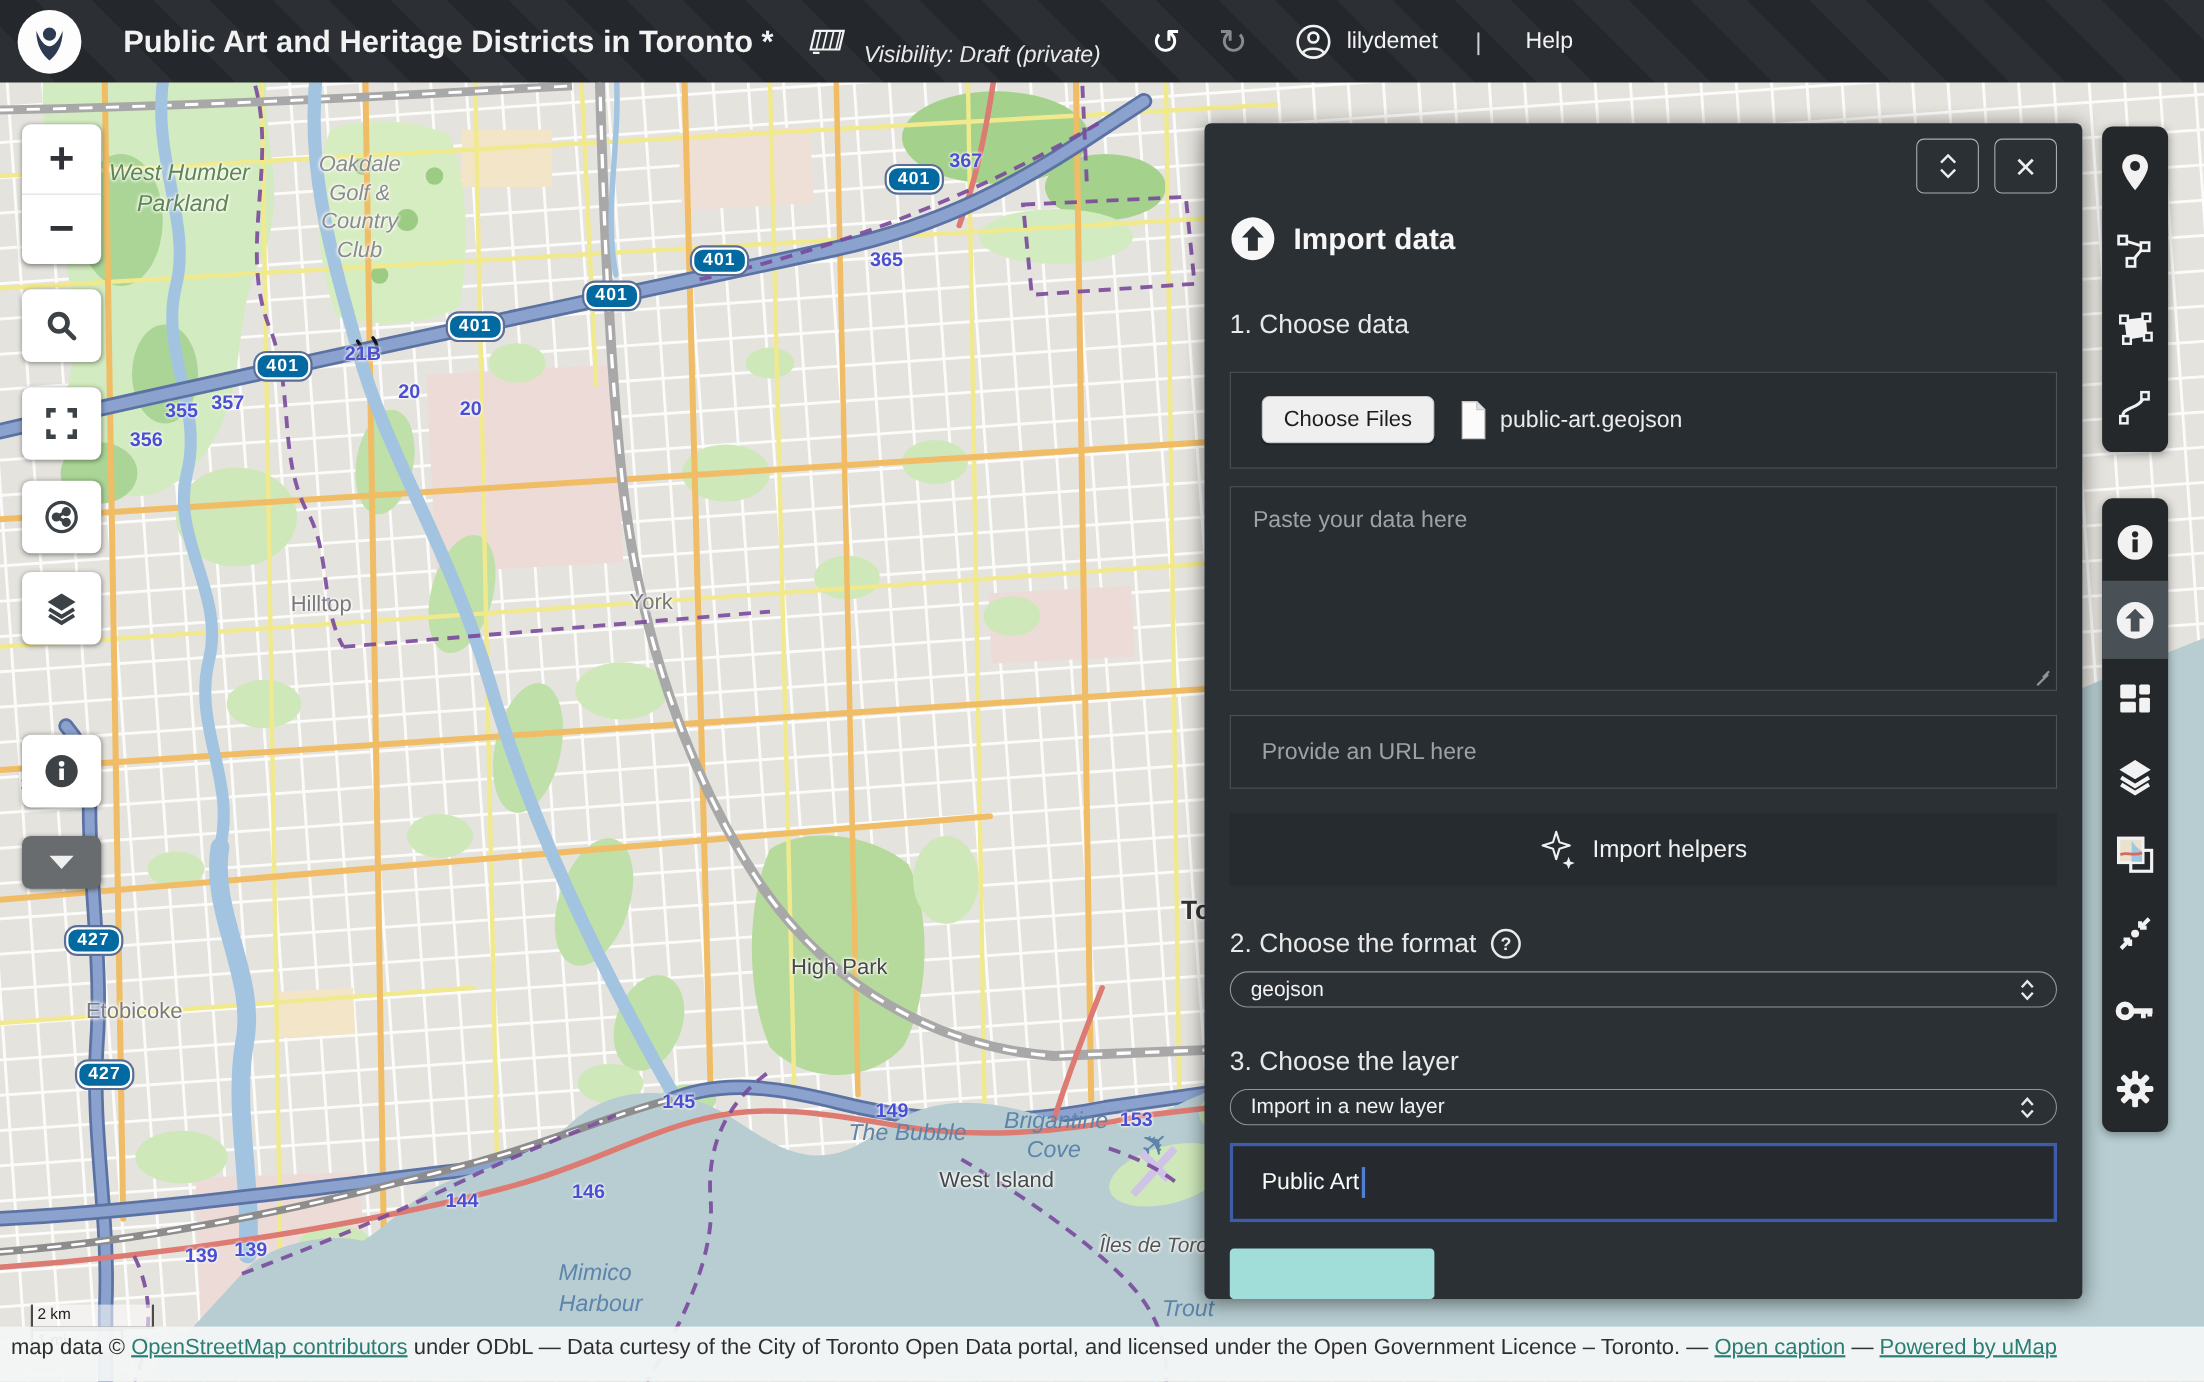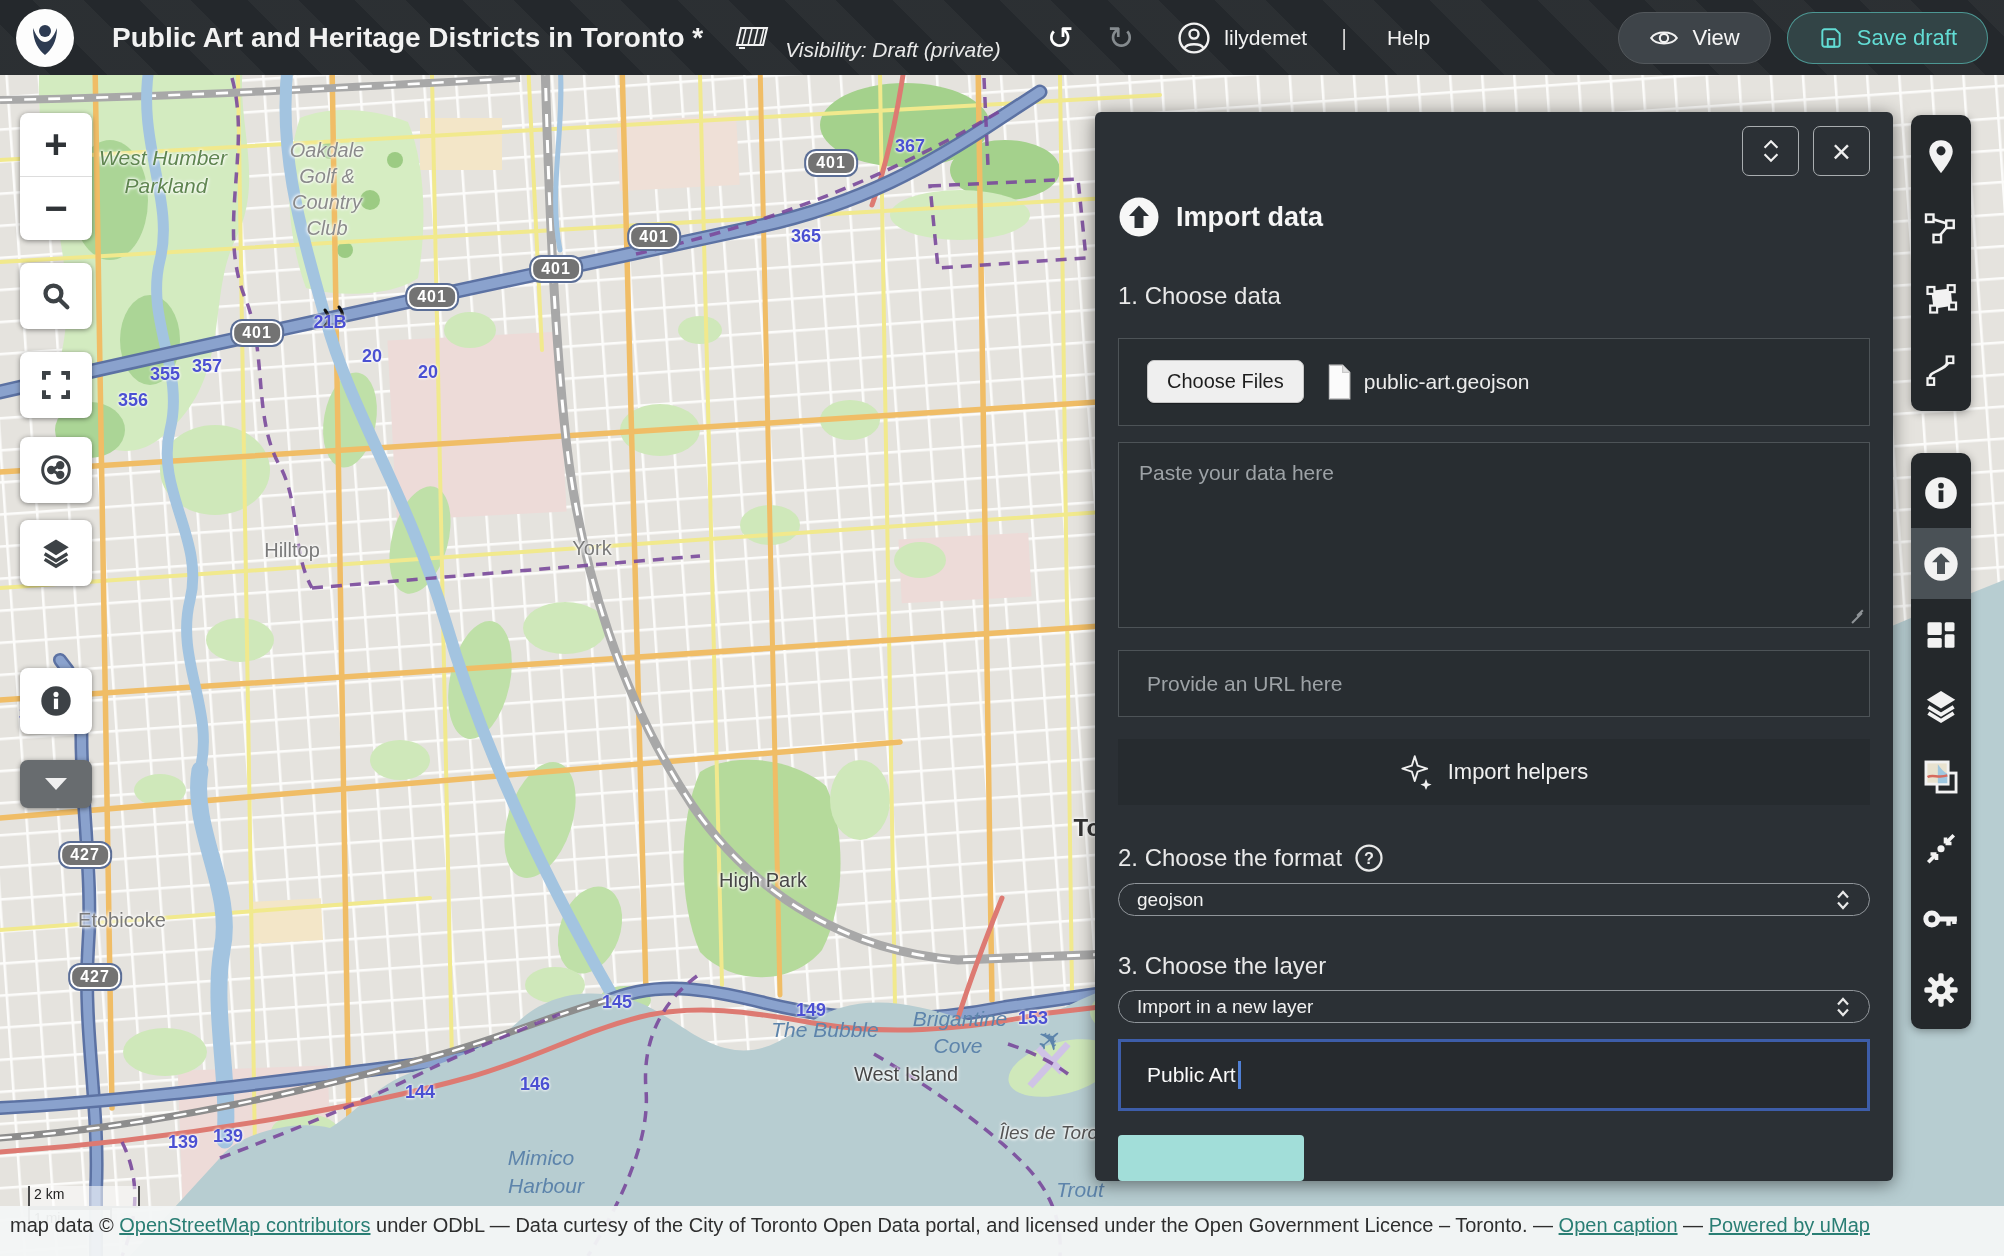--- a/index.html
+++ b/index.html
@@ -14,21 +14,21 @@
     text-shadow:0 0 3px #fff,0 0 3px #fff,0 0 4px #fff; }
   .lab-park { color:#5f8550; font-style:italic; font-size:21px; }
   .lab-area { color:#8b8b8b; font-style:italic; font-size:20px; }
   .lab-suburb { color:#7a7a7a; font-size:20px; }
   .lab-dark { color:#474747; font-size:20px; }
   .lab-darkital { color:#555; font-size:19px; font-style:italic; }
   .lab-city { color:#333; font-size:24px; font-weight:bold; }
   .lab-water { color:#5d84ab; font-style:italic; font-size:21px; text-shadow:none; }
   .exit { position:absolute; transform:translate(-50%,-50%); color:#4b50d2; font-weight:bold;
     font-size:18px; text-shadow:0 0 3px #fff,0 0 3px #fff; }
-  .shield { position:absolute; transform:translate(-50%,-50%); background:#737373; color:#fff;
+  .shield { position:absolute; transform:translate(-50%,-50%); background:#0369a1; color:#fff;
     font-weight:bold; font-size:16px; padding:1px 8px; border:2px solid #fff; border-radius:10px;
     box-shadow:0 0 0 2px #5b6e96; letter-spacing:1px; }
 
   
   #topbar { position:absolute; left:0; top:0; width:2004px; height:75px; z-index:20;
     background:repeating-linear-gradient(45deg, rgba(255,255,255,0.035) 0 36px, rgba(0,0,0,0) 36px 76px), #24282c;
     display:flex; align-items:center; color:#f2f2f2; }
   #logo { width:58px; height:58px; border-radius:50%; background:#fdfdfd; margin-left:16px;
     display:flex; align-items:center; justify-content:center; flex:none; }
   #map-title { font-size:28px; font-weight:bold; margin-left:38px; white-space:nowrap; }
@@ -274,21 +274,21 @@
       <span class="map-label lab-water" style="left: 541px; top: 1158px;">Mimico</span>
       <span class="map-label lab-water" style="left: 546px; top: 1186px;">Harbour</span>
       <span class="map-label lab-water" style="left: 1080px; top: 1190px;">Trout</span>
       <span class="shield" style="left: 257px; top: 333px;">401</span>
       <span class="shield" style="left: 432px; top: 297px;">401</span>
       <span class="shield" style="left: 556px; top: 269px;">401</span>
       <span class="shield" style="left: 654px; top: 237px;">401</span>
       <span class="shield" style="left: 831px; top: 163px;">401</span>
       <span class="shield" style="left: 85px; top: 855px;">427</span>
       <span class="shield" style="left: 95px; top: 977px;">427</span>
-      <span class="exit" style="left: 878px; top: 146px; margin-left: 32px;">367</span>
+      <span class="exit" style="left: 878px; top: 146px;">367</span>
       <span class="exit" style="left: 806px; top: 236px;">365</span>
       <span class="exit" style="left: 330px; top: 322px;">21B</span>
       <span class="exit" style="left: 372px; top: 356px;">20</span>
       <span class="exit" style="left: 428px; top: 372px;">20</span>
       <span class="exit" style="left: 165px; top: 374px;">355</span>
       <span class="exit" style="left: 207px; top: 366px;">357</span>
       <span class="exit" style="left: 133px; top: 400px;">356</span>
       <span class="exit" style="left: 34px; top: 714px;">354</span>
       <span class="exit" style="left: 617px; top: 1002px;">145</span>
       <span class="exit" style="left: 535px; top: 1084px;">146</span>
@@ -328,36 +328,20 @@
     <span class="tb-icon" style="margin-left:42px">
       <svg width="36" height="36" viewBox="0 0 24 24" fill="none" stroke="#f2f2f2" stroke-width="1.6">
         <circle cx="12" cy="12" r="9.6"></circle>
         <circle cx="12" cy="9.4" r="3"></circle>
         <path d="M5.8 18.6 C7.4 15.4 16.6 15.4 18.2 18.6"></path>
       </svg>
     </span>
     <span id="username">lilydemet</span>
     <span id="tb-sep">|</span>
     <span id="help-link">Help</span>
-    <div id="tb-buttons">
-      <div class="pill" id="view-btn">
-        <svg width="30" height="22" viewBox="0 0 24 18" fill="none" stroke="#f2f2f2" stroke-width="1.7">
-          <path d="M1.5 9 C5.5 3 18.5 3 22.5 9 C18.5 15 5.5 15 1.5 9 Z"></path>
-          <circle cx="12" cy="9" r="3.4"></circle>
-        </svg>
-        <span>View</span>
-      </div>
-      <div class="pill" id="save-btn">
-        <svg width="26" height="26" viewBox="0 0 24 24" fill="none" stroke="#62dcd4" stroke-width="1.8">
-          <path d="M4 6 a2 2 0 0 1 2-2 H16 L20 8 V18 a2 2 0 0 1 -2 2 H6 a2 2 0 0 1 -2-2 Z"></path>
-          <rect x="9" y="13" width="6" height="7"></rect>
-        </svg>
-        <span>Save draft</span>
-      </div>
-    </div>
   </div>
 
   <div class="ctl" id="zoomctl">
     <div class="half">+</div>
     <div class="half">−</div>
   </div>
   <div class="ctl sqctl" id="searchctl">
     <svg width="34" height="34" viewBox="0 0 24 24" fill="none" stroke="#3d4246" stroke-width="3" stroke-linecap="round">
       <circle cx="10.2" cy="10.2" r="5.6"></circle>
         <path d="M14.6 14.6 L20 20"></path>

